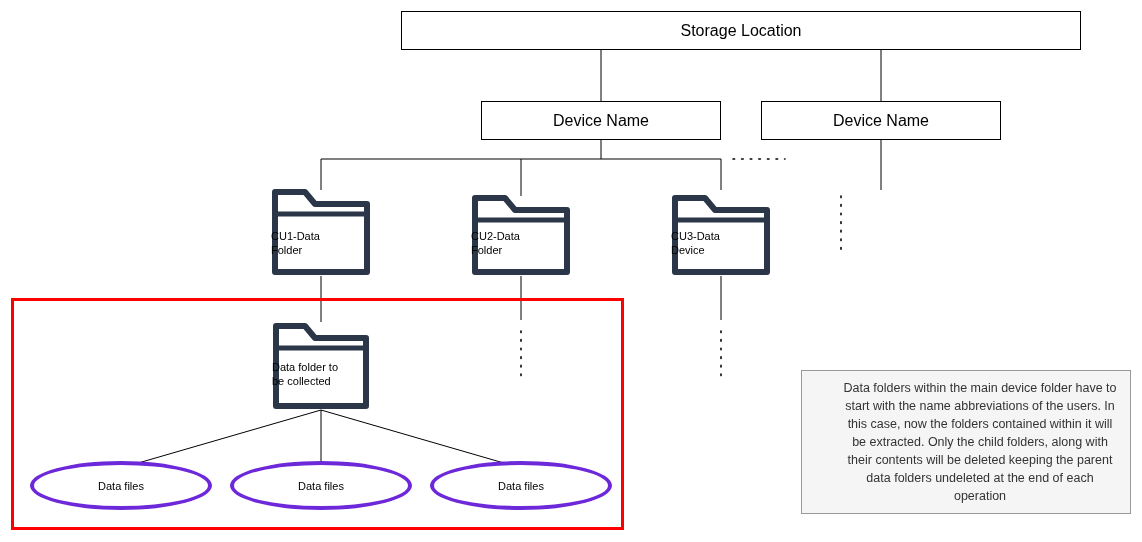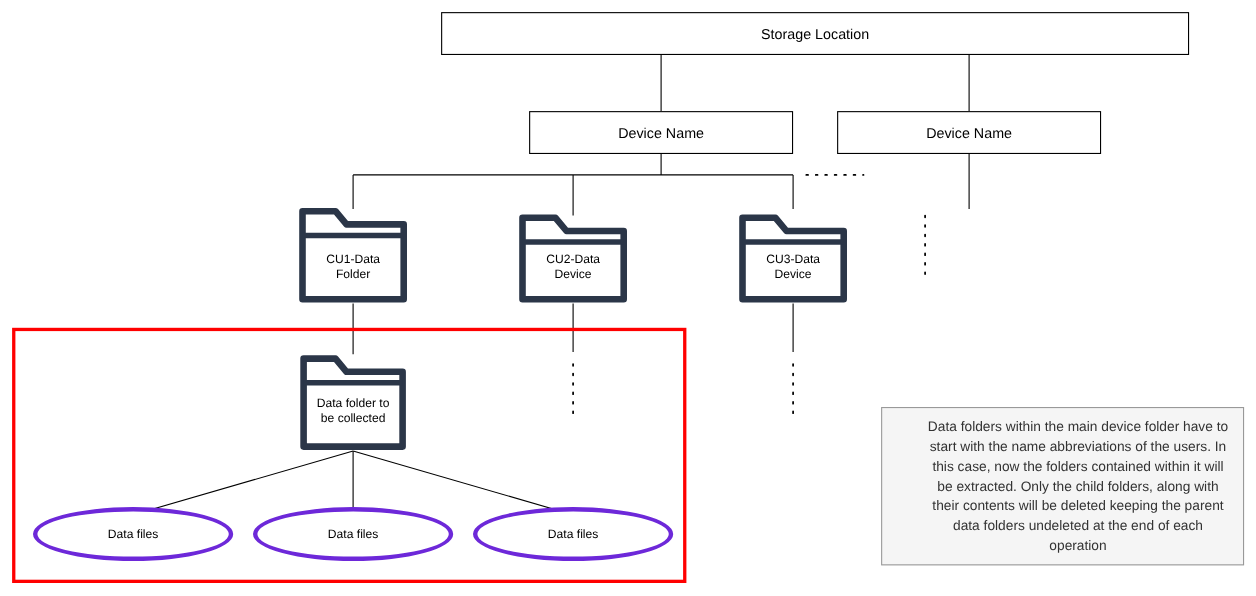--- a/index.html
+++ b/index.html
@@ -14,29 +14,29 @@
   svg.layer{position:absolute;left:0;top:0;width:1142px;height:542px;}
 
   
   .node{position:absolute;box-sizing:border-box;}
 
   
   .rectbox{
     border:1px solid #000000;
     background:#ffffff;
     display:flex;align-items:center;justify-content:center;
-    font-size:13px;color:#000000;line-height:1.2;text-align:center;
+    font-size:16px;color:#000000;line-height:1.2;text-align:center;
   }
 
   
   .folder{background:transparent;}
   .folder .fsvg{position:absolute;left:0;top:0;}
   .folder .flabel{
     position:absolute;left:0;right:0;
-    text-align:center;
+    text-align:left;
     font-size:11px;line-height:13.5px;color:#000000;
     white-space:pre-line;
   }
 
   
   .ellipse{
     border:4px solid #6d28d9;
     border-radius:50%;
     background:#ffffff;
     display:flex;align-items:center;justify-content:center;
@@ -119,21 +119,21 @@
     <div class="flabel" style="top:42px;">CU1-Data
 Folder</div>
   </div>
 
   <div class="node folder" style="left:471px;top:194px;width:100px;height:82px;">
     <svg class="fsvg" width="100" height="82" viewBox="0 0 100 82">
       <path d="M4 4 H34 L44 16 H96 V78 H4 Z" fill="#ffffff" stroke="#2b3648" stroke-width="6" stroke-linejoin="round"></path>
       <line x1="4" y1="26" x2="96" y2="26" stroke="#2b3648" stroke-width="5"></line>
     </svg>
     <div class="flabel" style="top:36px;">CU2-Data
-Device</div>
+Folder</div>
   </div>
 
   <div class="node folder" style="left:671px;top:194px;width:100px;height:82px;">
     <svg class="fsvg" width="100" height="82" viewBox="0 0 100 82">
       <path d="M4 4 H34 L44 16 H96 V78 H4 Z" fill="#ffffff" stroke="#2b3648" stroke-width="6" stroke-linejoin="round"></path>
       <line x1="4" y1="26" x2="96" y2="26" stroke="#2b3648" stroke-width="5"></line>
     </svg>
     <div class="flabel" style="top:36px;">CU3-Data
 Device</div>
   </div>

